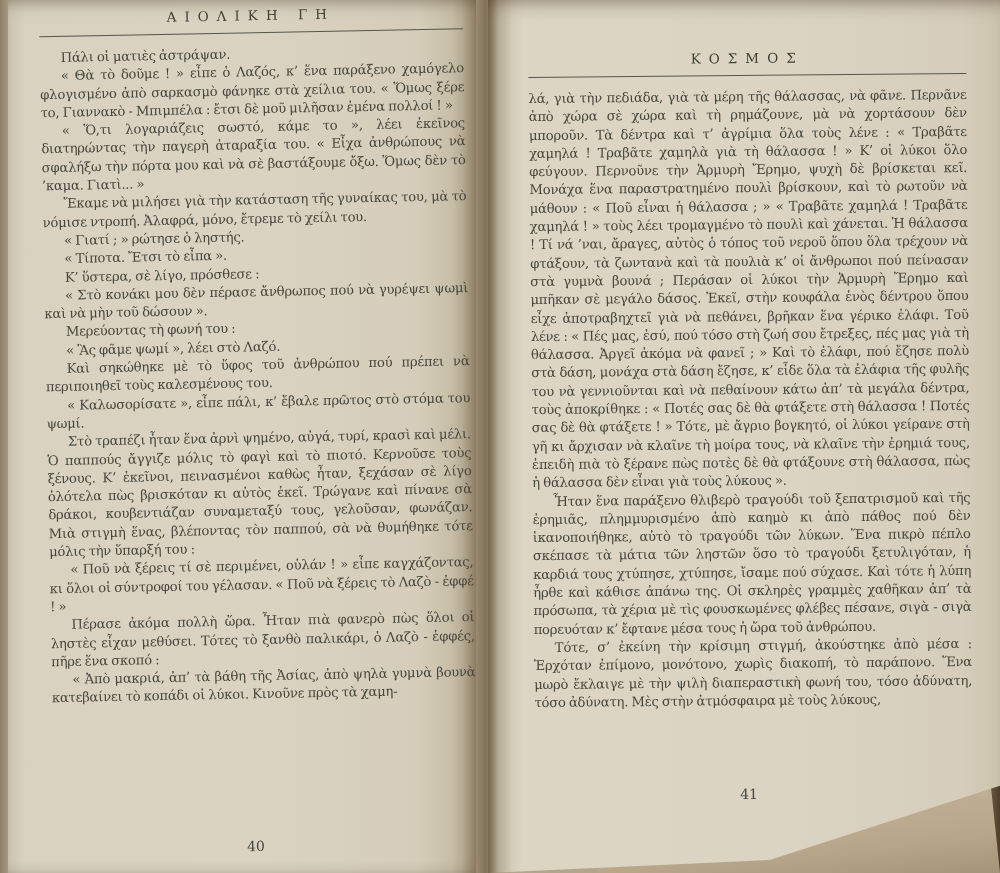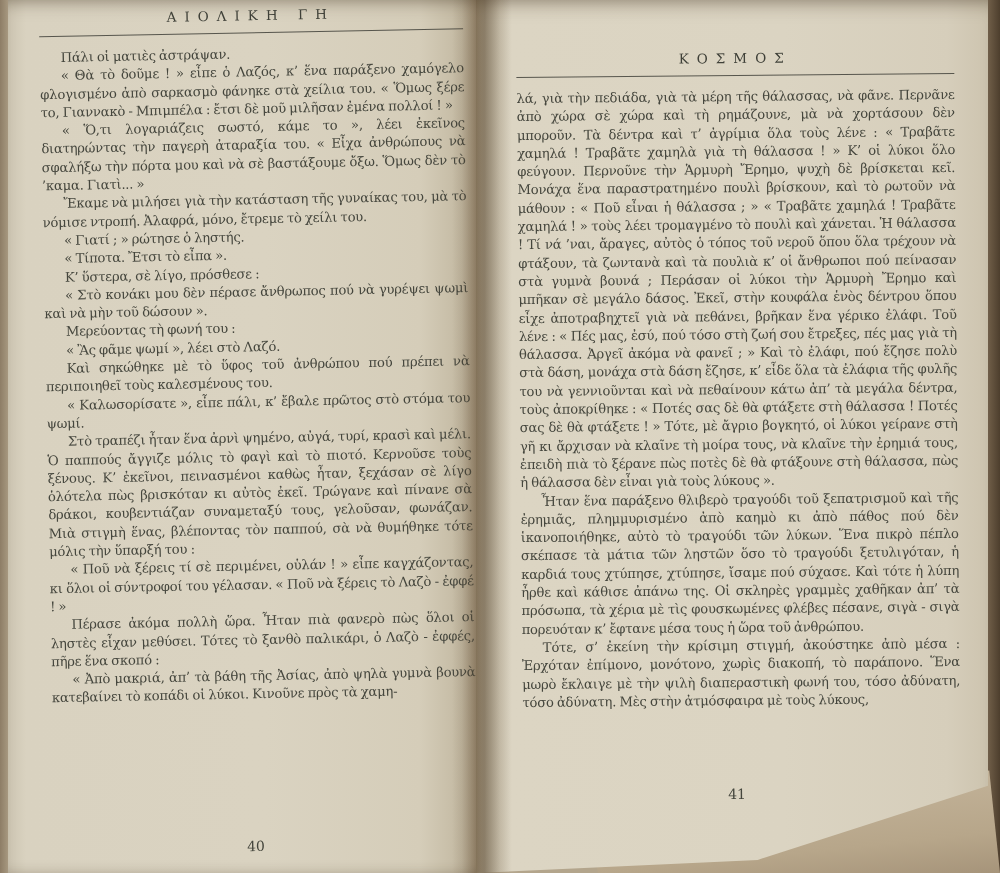--- a/index.html
+++ b/index.html
@@ -9,21 +9,21 @@
     font-family:"DejaVu Serif","Liberation Serif",serif;
   }
   .photo{position:absolute;inset:0;}
   .page{position:absolute;top:0;height:873px;overflow:hidden;}
   .page-left{
     left:8px;width:468px;
     background:linear-gradient(90deg,#cdc5b2 0,#d9d2c0 18px,#dad3c1 55%,#d5cdb9 88%,#c3b9a2 97%,#a6967d 100%);
     box-shadow:inset 0 14px 18px -14px rgba(60,45,25,.55), inset 0 -10px 14px -12px rgba(60,45,25,.35);
   }
   .page-right{
-    left:476px;width:512px;
+    left:488px;width:512px;
     background:linear-gradient(90deg,#97876e 0,#c9c0ab 10px,#dcd5c3 34px,#dbd4c2 60%,#d6cebb 92%,#cdc4af 100%);
     clip-path:polygon(0 0,100% 0,100% 90%,55% 98.5%,0 100%);
     box-shadow:inset 0 16px 20px -16px rgba(60,45,25,.6);
   }
   .under-wedge{
     position:absolute;left:600px;top:770px;width:400px;height:103px;
     background:linear-gradient(180deg,#c2b298 0,#b7a68a 60%,#a6947a 100%);
     transform:rotate(-6deg);transform-origin:right bottom;
   }
   .gutter{

